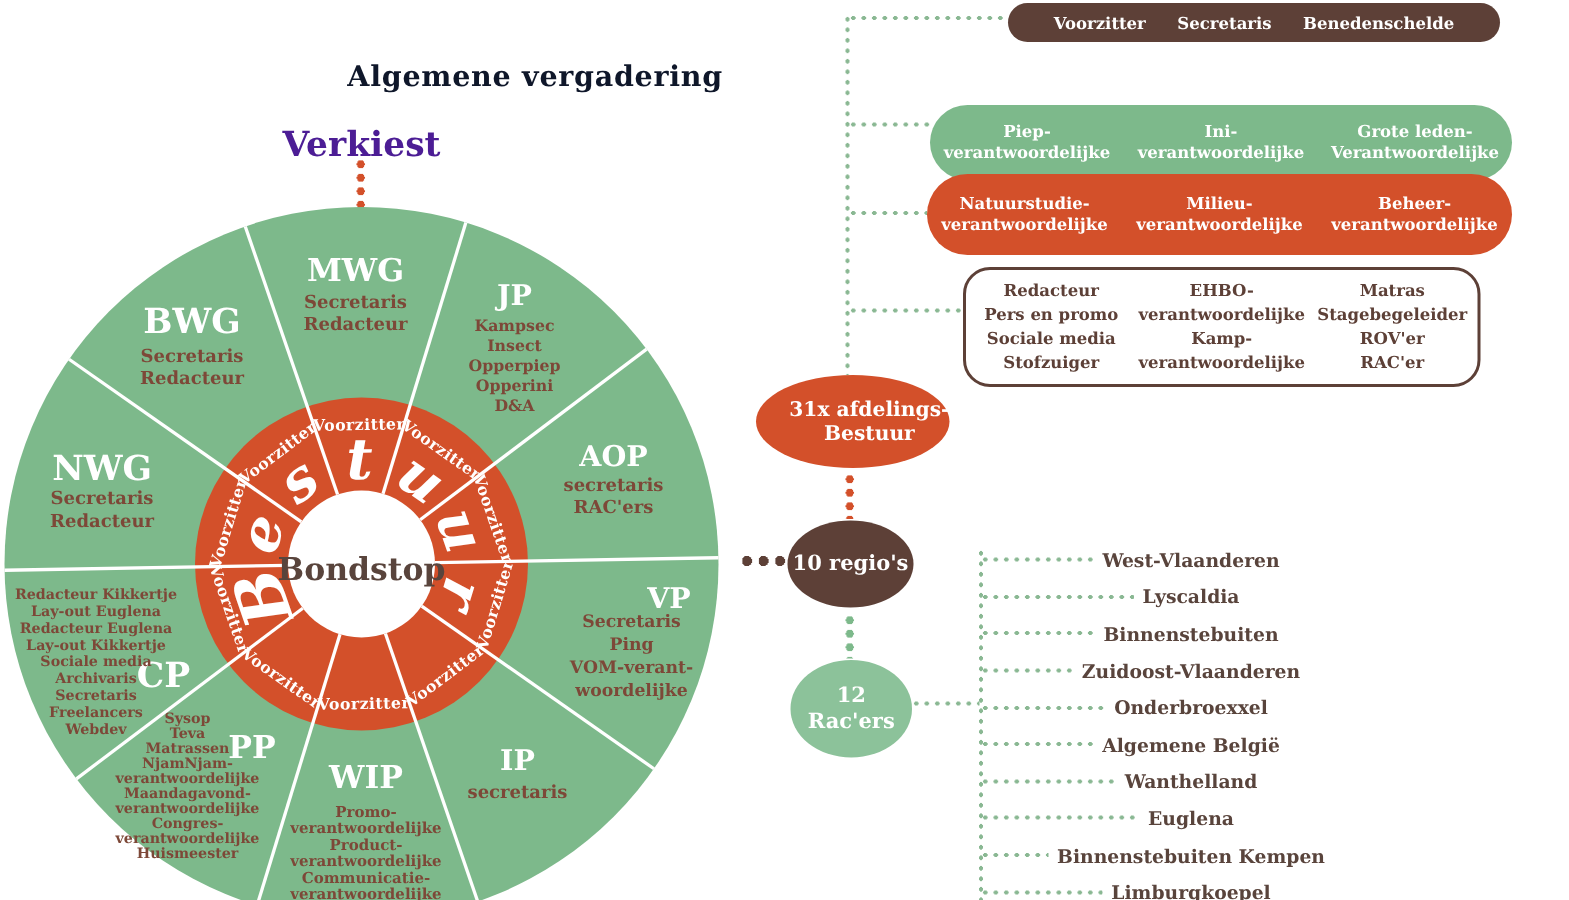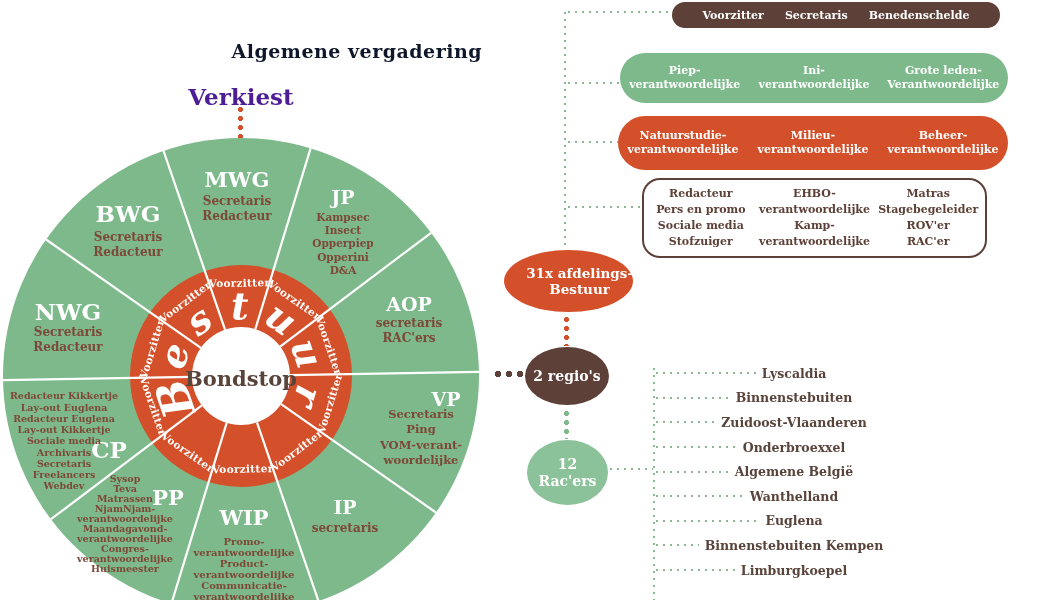--- a/index.html
+++ b/index.html
@@ -17,21 +17,21 @@
          background-size:7px 4px;background-repeat:repeat-x;}
   .vd-lg{width:7px;background-image:radial-gradient(circle 2.7px at 3.5px 4.5px,var(--dc) 99%,transparent);
          background-size:7px 9px;background-repeat:repeat-y;}
   .hd-lg{height:8px;background-image:radial-gradient(circle 3.4px at 5px 4px,var(--dc) 99%,transparent);
          background-size:11px 8px;background-repeat:repeat-x;}
   
   .box{display:flex;align-items:center;}
   .box-board{left:672px;top:2px;width:328px;height:26px;border-radius:13px;background:#5d4037;
              justify-content:space-around;padding:0 20px;box-sizing:border-box;}
   .box-board span{color:#fff;font-size:11px;font-weight:700;}
-  .box-green{left:620px;top:53px;width:388px;height:50px;border-radius:25px;background:#7db98b;}
+  .box-green{left:620px;top:70px;width:388px;height:50px;border-radius:25px;background:#7db98b;}
   .box-red{left:618px;top:116px;width:390px;height:54px;border-radius:27px;background:#d3502a;}
   .box-white{left:642px;top:178px;width:345px;height:80px;border-radius:18px;background:#fff;
              border:2px solid #5d4037;box-sizing:border-box;}
   .box .bcol{flex:1;text-align:center;font-size:11px;font-weight:700;line-height:1.3;color:#fff;}
   .box-white .bcol{color:#5d4037;line-height:1.45;}
   
   .oval{display:flex;align-items:center;justify-content:center;border-radius:50%;text-align:center;
         color:#fff;font-weight:700;line-height:1.2;}
   .oval-afdeling{left:504px;top:250px;width:129px;height:62px;background:#d3502a;font-size:13.5px;justify-content:flex-end;}
   .oval-regio{left:525px;top:347px;width:84px;height:58px;background:#5d4037;font-size:14px;}
@@ -169,26 +169,31 @@
     </div>
   <div class="abs box box-white">
       <div class="bcol">Redacteur<br>Pers en promo<br>Sociale media<br>Stofzuiger</div>
       <div class="bcol">EHBO-<br>verantwoordelijke<br>Kamp-<br>verantwoordelijke</div>
       <div class="bcol">Matras<br>Stagebegeleider<br>ROV'er<br>RAC'er</div>
     </div>
 
   <div class="abs oval oval-afdeling">
       <span>31x afdelings-<br>Bestuur</span>
     </div>
-  <div class="abs oval oval-regio">2 regio's</div>
+  <div class="abs oval oval-regio">10 regio's</div>
   <div class="abs oval oval-racers">12 Rac'ers</div>
 
   <div class="abs region-list" id="region-list">
       <div class="region-row">
         <div class="leader"></div>
+        <div class="rlabel">West-Vlaanderen</div>
+        <div class="spacer"></div>
+      </div>
+      <div class="region-row">
+        <div class="leader"></div>
         <div class="rlabel">Lyscaldia</div>
         <div class="spacer"></div>
       </div>
       <div class="region-row">
         <div class="leader"></div>
         <div class="rlabel">Binnenstebuiten</div>
         <div class="spacer"></div>
       </div>
       <div class="region-row">
         <div class="leader"></div>

